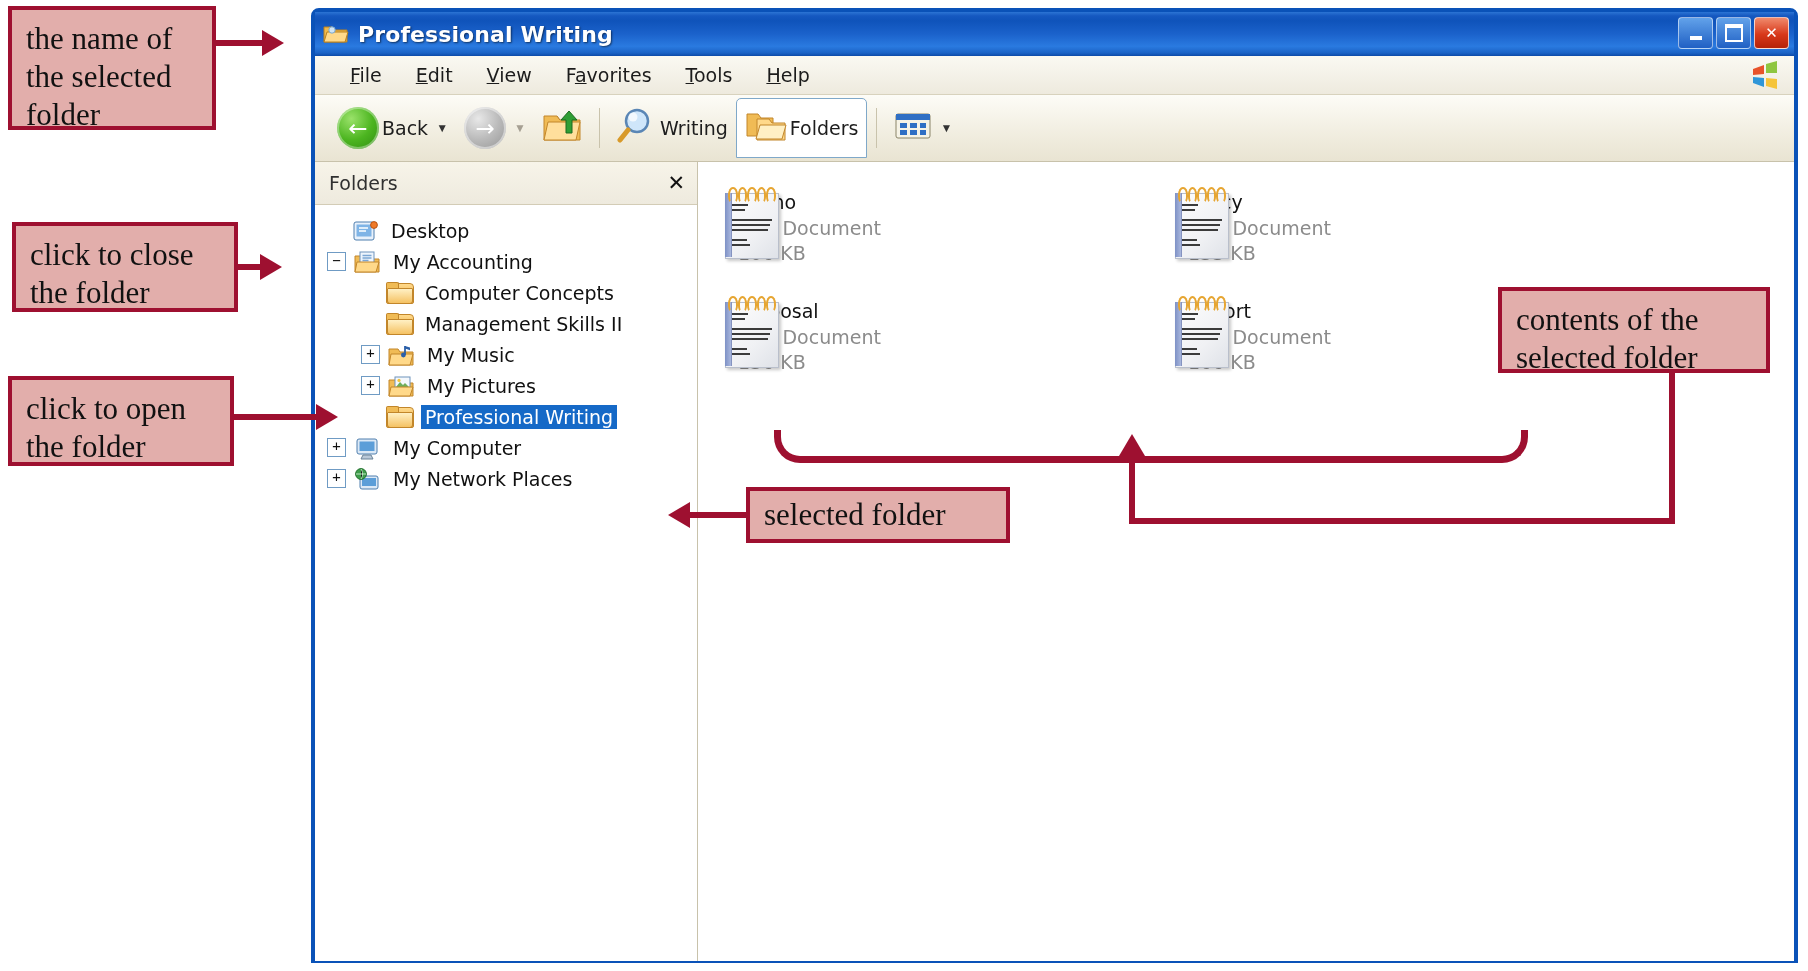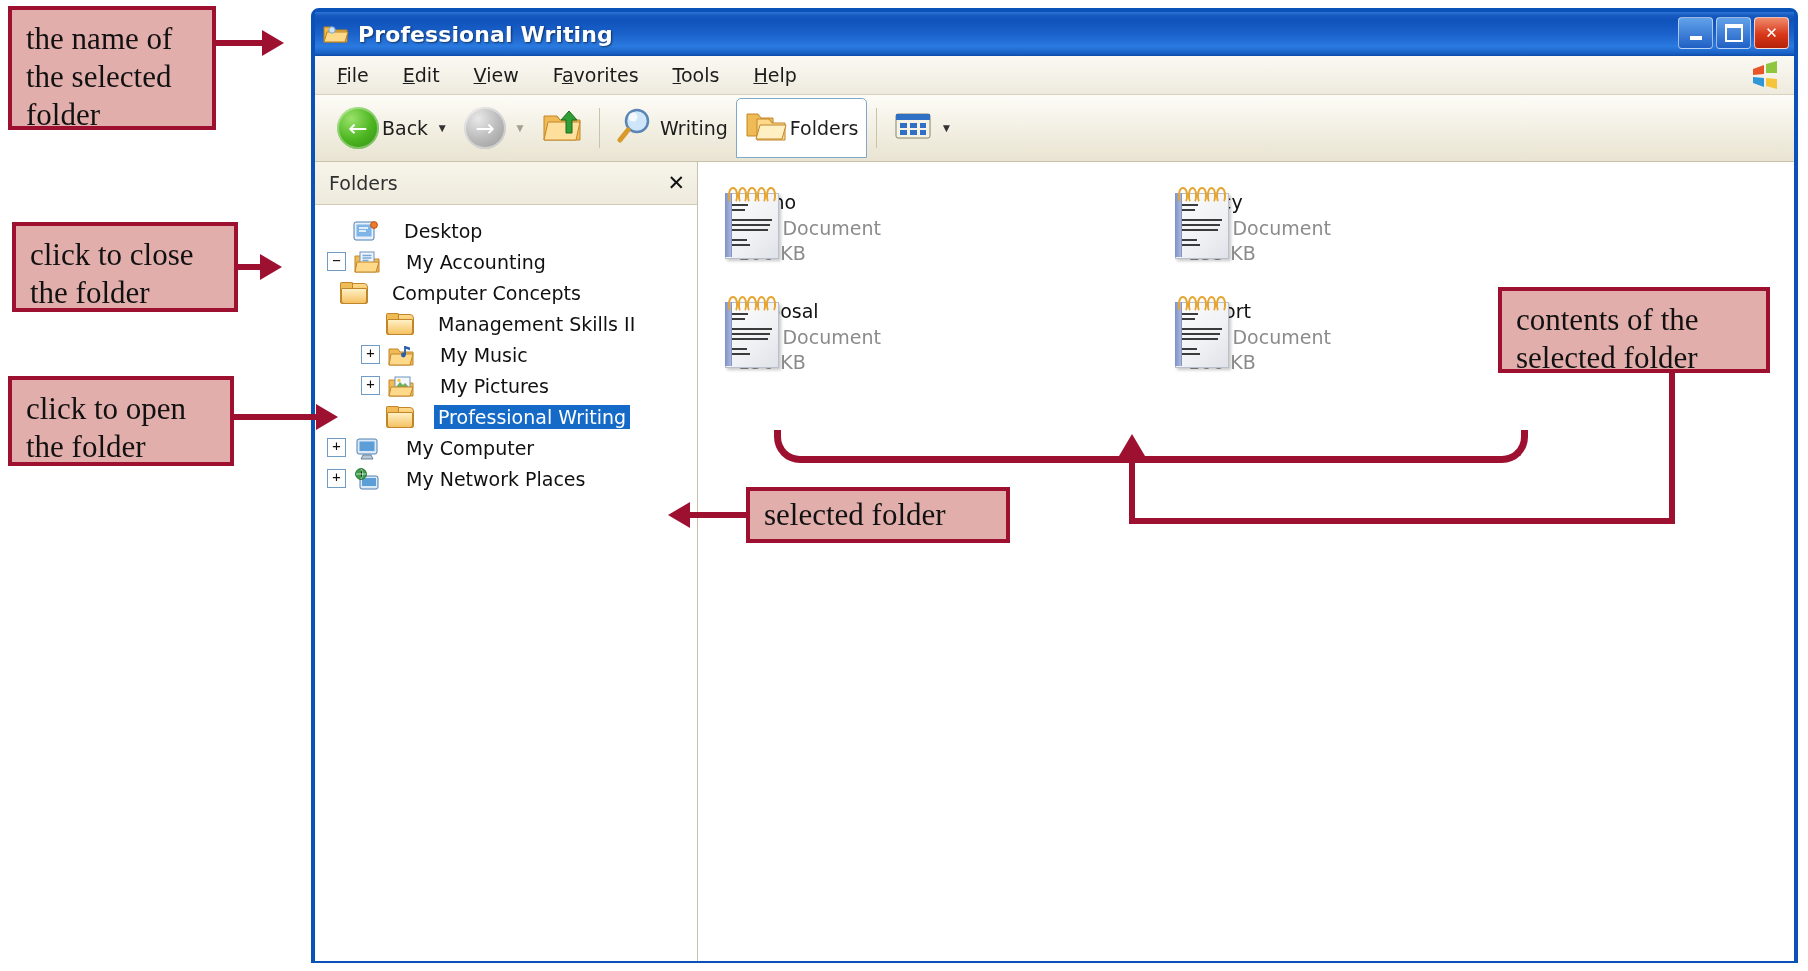--- a/index.html
+++ b/index.html
@@ -27,21 +27,21 @@
   .wbtn.min{background:linear-gradient(180deg,#62a2ea,#2060c4);}
   .wbtn.max{background:linear-gradient(180deg,#62a2ea,#2060c4);}
   .wbtn.close{background:linear-gradient(180deg,#f08a6c,#d8381a 55%,#b52208);
      border-color:rgba(255,255,255,.7);}
   .glyph-min{width:12px;height:4px;background:#fff;margin-top:10px;}
   .glyph-max{width:14px;height:12px;border:2px solid #fff;border-top-width:4px;}
 
   
   .menubar{height:38px;background:linear-gradient(180deg,#faf9f2,#eeeade);
      border-bottom:1px solid #d8d2bd;display:flex;align-items:center;
-     padding-left:22px;position:relative;}
+     padding-left:35px;position:relative;}
   .menuitem{font-size:19px;color:#1b1b1b;margin-right:34px;
      font-family:"DejaVu Sans",sans-serif;}
   .menuitem u{text-decoration:underline;}
   .flaglogo{position:absolute;right:14px;top:5px;width:30px;height:28px;}
 
   
   .toolbar{height:66px;background:linear-gradient(180deg,#fdfcf7 0%,#f3f0e4 48%,#e9e4d2 100%);
      border-bottom:1px solid #c8c2ab;display:flex;align-items:center;padding-left:14px;
      gap:0;position:relative;}
   .tb{display:flex;align-items:center;height:54px;padding:0 8px;border-radius:4px;}
@@ -70,21 +70,21 @@
   .eb-title{font-size:19px;color:#303030;font-family:"DejaVu Sans",sans-serif;}
   .eb-close{font-size:21px;color:#111;font-weight:bold;cursor:default;
      font-family:"DejaVu Sans",sans-serif;}
   .tree{padding:10px 0 0 0;flex:1;}
   .trow{display:flex;align-items:center;height:31px;font-size:19px;color:#101010;
      font-family:"DejaVu Sans",sans-serif;white-space:nowrap;}
   .expander{width:17px;height:17px;border:1px solid #6f9bc4;background:#fff;
      font-size:14px;line-height:14px;text-align:center;color:#111;
      font-family:"DejaVu Sans Mono",monospace;flex:0 0 auto;margin-right:8px;}
   .exp-spacer{width:17px;margin-right:8px;flex:0 0 auto;}
-  .tlabel{padding:1px 4px;margin-left:13px;}
+  .tlabel{padding:1px 4px;}
   .tlabel.sel{background:#1569c7;color:#fff;}
   .ticon{width:26px;height:22px;margin-right:9px;flex:0 0 auto;position:relative;}
 
   
   .folder{width:26px;height:20px;position:relative;}
   .folder .back{position:absolute;left:0;top:1px;width:26px;height:19px;
      background:linear-gradient(180deg,#ffd98a,#e9a83c);border:1px solid #c2862a;
      border-radius:2px 4px 2px 2px;}
   .folder .tab{position:absolute;left:0;top:0px;width:11px;height:5px;
      background:#f0bb55;border:1px solid #c2862a;border-bottom:none;border-radius:2px 2px 0 0;}
@@ -258,21 +258,21 @@
           <div class="trow" style="padding-left: 12px;">
             <span class="expander">−</span>
             <span class="ticon"><svg width="26" height="23" viewBox="0 0 26 23">
         <path d="M1 5h9l2 3h13v13H1z" fill="#f0bb55" stroke="#c2862a"></path>
         <rect x="6" y="1" width="14" height="15" fill="#eef5fd" stroke="#6f93bc"></rect>
         <path d="M8.5 4.5h9M8.5 7h9M8.5 9.5h6" stroke="#7ba6d4" stroke-width="1.3"></path>
         <path d="M3 11h22l-3 10H1z" fill="#ffd98a" stroke="#c2862a"></path>
               </svg></span>
             <span class="tlabel">My Accounting</span>
           </div>
-          <div class="trow" style="">
+          <div class="trow" style="padding-left: 46px;">
             <span class="exp-spacer"></span>
             <span class="ticon"><span class="folder"><i class="back"></i><i class="tab"></i><i class="front"></i></span></span>
             <span class="tlabel">Computer Concepts</span>
           </div>
           <div class="trow" style="padding-left: 46px;">
             <span class="exp-spacer"></span>
             <span class="ticon"><span class="folder"><i class="back"></i><i class="tab"></i><i class="front"></i></span></span>
             <span class="tlabel">Management Skills II</span>
           </div>
           <div class="trow" style="padding-left: 46px;">

